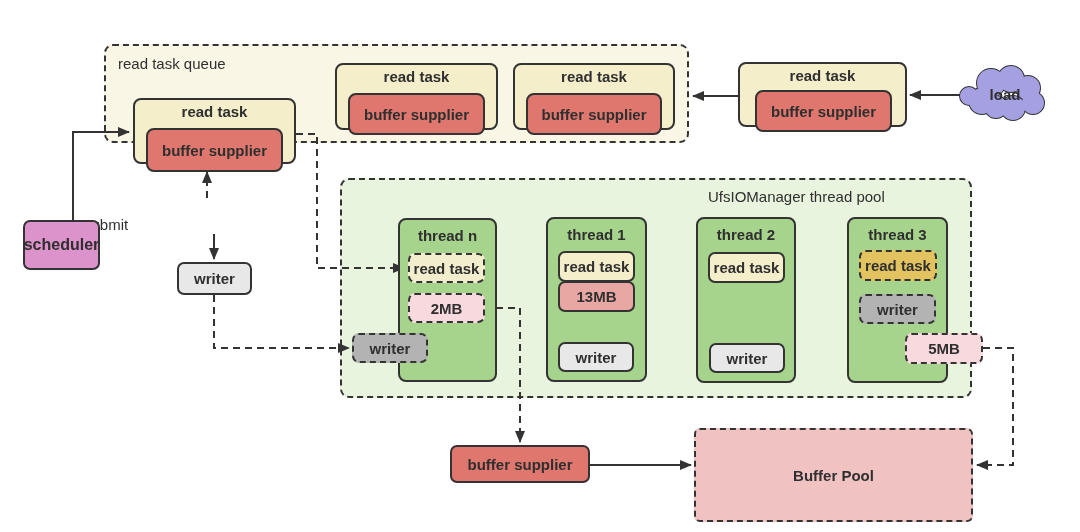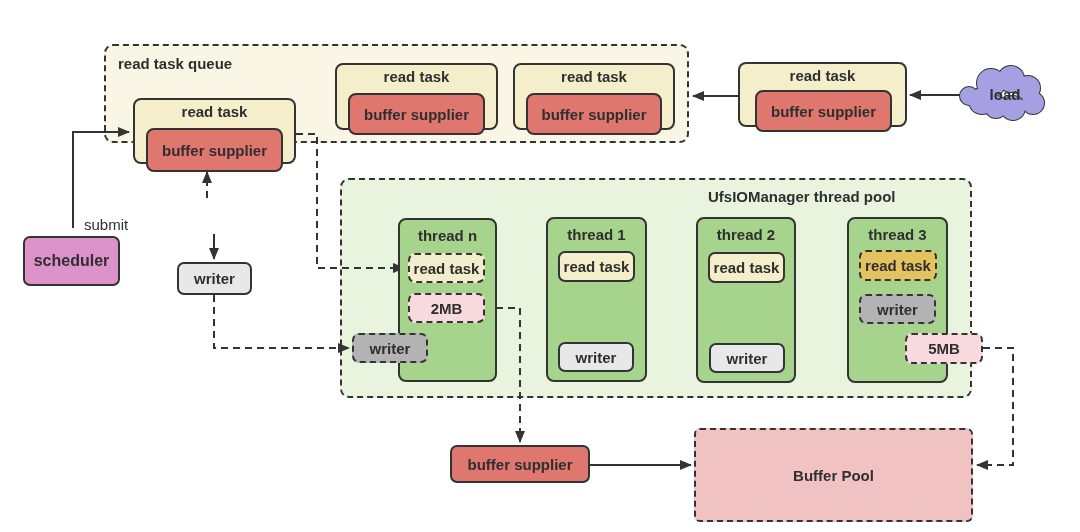--- a/index.html
+++ b/index.html
@@ -2,21 +2,21 @@
 <html><head>
 <meta charset="utf-8">
 <style>
   html,body { margin:0; padding:0; background:#ffffff; }
   #canvas {
     position:relative; width:1080px; height:532px; background:#ffffff;
     font-family:"Liberation Sans","DejaVu Sans",sans-serif; color:#2f2f2f;
     overflow:hidden;
   }
   .abs { position:absolute; box-sizing:border-box; }
-  .lbl { font-size:15px; font-weight:700; color:#2f2f2f; white-space:nowrap; }
+  .lbl { font-size:15px; font-weight:400; color:#2f2f2f; white-space:nowrap; }
   .center { display:flex; align-items:center; justify-content:center; }
 
   
   .queue-container {
     left:104px; top:44px; width:585px; height:99px;
     background:#faf6e6; border:2px dashed #333; border-radius:9px;
   }
   .queue-title { left:118px; top:55px; }
   .pool-container {
     left:340px; top:178px; width:632px; height:220px;
@@ -136,35 +136,36 @@
   <div class="abs rt" style="left:513px;top:63px;width:162px;height:67px;">
     <div class="rt-label">read task</div>
     <div class="bs">buffer supplier</div>
   </div>
 
   <div class="abs rt" style="left:738px;top:62px;width:169px;height:65px;">
     <div class="rt-label">read task</div>
     <div class="bs" style="left:15px;right:13px;top:26px;">buffer supplier</div>
   </div>
 
-  <div class="abs sbox fill-orchid" style="left:23px;top:236px;width:97px;height:50px;font-size:16px;">scheduler</div>
+  <div class="abs sbox fill-orchid" style="left:23px;top:220px;width:77px;height:50px;font-size:16px;">scheduler</div>
   <div class="abs submit-lbl">submit</div>
   <div class="abs sbox fill-gray" style="left:177px;top:262px;width:75px;height:33px;">writer</div>
 
   <div class="abs thread" style="left:398px;top:218px;width:99px;height:164px;">
     <div class="thread-label">thread n</div>
   </div>
   <div class="abs sbox dashed fill-cream2" style="left:408px;top:253px;width:77px;height:30px;">read task</div>
   <div class="abs sbox dashed fill-lightpink" style="left:408px;top:293px;width:77px;height:30px;">2MB</div>
   <div class="abs sbox dashed fill-darkgray" style="left:352px;top:333px;width:76px;height:30px;">writer</div>
 
   <div class="abs thread" style="left:546px;top:217px;width:101px;height:165px;">
     <div class="thread-label">thread 1</div>
   </div>
   <div class="abs sbox fill-cream" style="left:558px;top:251px;width:77px;height:31px;">read task</div>
+  <div class="abs sbox fill-pinkred" style="left:558px;top:281px;width:77px;height:31px;">13MB</div>
   <div class="abs sbox fill-gray" style="left:558px;top:342px;width:76px;height:30px;">writer</div>
 
   <div class="abs thread" style="left:696px;top:217px;width:100px;height:166px;">
     <div class="thread-label">thread 2</div>
   </div>
   <div class="abs sbox fill-cream" style="left:708px;top:252px;width:77px;height:31px;">read task</div>
   <div class="abs sbox fill-gray" style="left:709px;top:343px;width:76px;height:30px;">writer</div>
 
   <div class="abs thread" style="left:847px;top:217px;width:101px;height:166px;">
     <div class="thread-label">thread 3</div>

